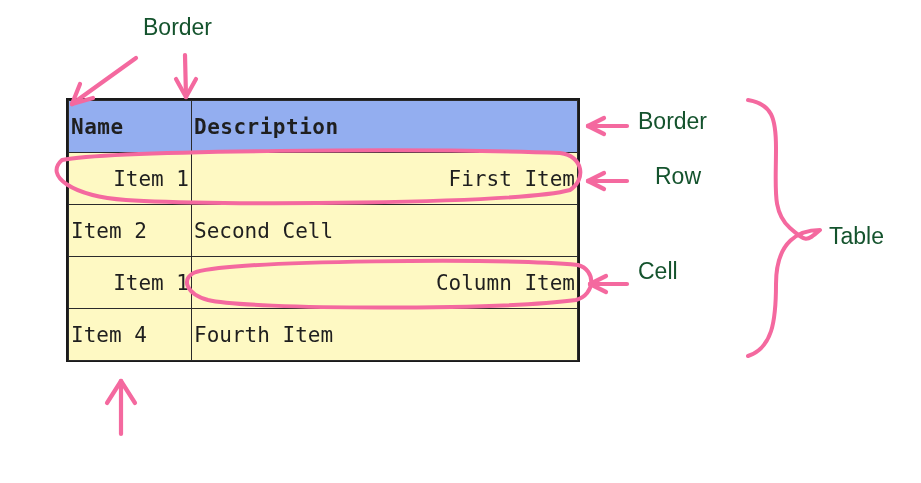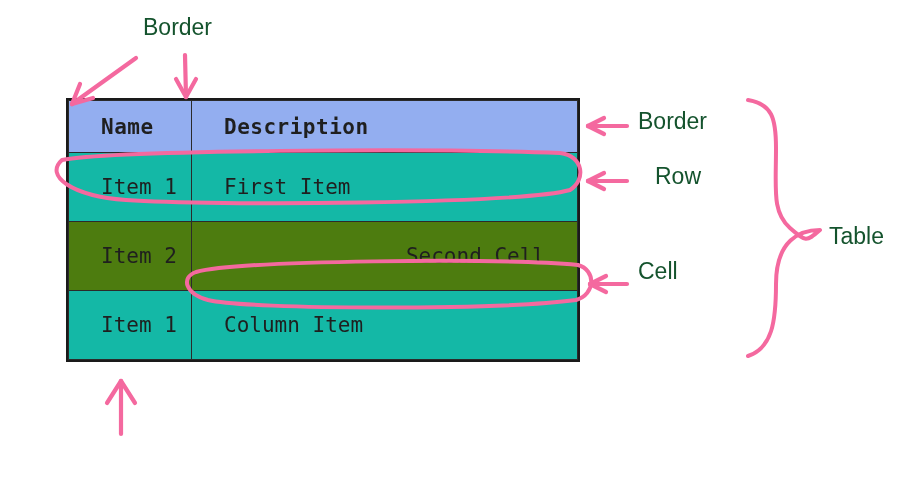--- a/index.html
+++ b/index.html
@@ -30,35 +30,35 @@
     border-collapse: collapse;
     width: 100%;
     height: 100%;
     table-layout: fixed;
     font-family: "DejaVu Sans Mono", "Liberation Mono", monospace;
   }
   table.demo-table col.col-name { width: 123px; }
   table.demo-table th,
   table.demo-table td {
     border: 1px solid #2b2b2b;
-    padding: 0 32px;
+    padding: 0 2px;
     font-size: 21px;
     color: #1f1f1f;
     text-align: left;
     white-space: nowrap;
     height: 52px;
     box-sizing: border-box;
   }
   table.demo-table thead th {
     background: #93aef0;
     font-weight: bold;
     letter-spacing: 0.5px;
   }
-  table.demo-table tbody tr.row-odd td { background: #14b8a6; }
-  table.demo-table tbody tr.row-even td { background: #4d7c0f; text-align: right; }
+  table.demo-table tbody tr.row-odd td { background: #fef9c3; text-align: right; }
+  table.demo-table tbody tr.row-even td { background: #fef9c3; }
 
   
   #annotations {
     position: absolute;
     left: 0;
     top: 0;
     width: 921px;
     height: 483px;
     pointer-events: none;
   }
@@ -99,20 +99,24 @@
           <td>Item 1</td>
           <td>First Item</td>
         </tr>
         <tr class="row-even">
           <td>Item 2</td>
           <td>Second Cell</td>
         </tr>
         <tr class="row-odd">
           <td>Item 1</td>
           <td>Column Item</td>
+        </tr>
+        <tr class="row-even">
+          <td>Item 4</td>
+          <td>Fourth Item</td>
         </tr>
       </tbody>
     </table>
   </div>
 
   <svg id="annotations" viewBox="0 0 921 483">
     <g fill="none" stroke="#f4699f" stroke-width="4.2" stroke-linecap="round" stroke-linejoin="round">
 
       <g>
         <path d="M136,58 L72,104"></path>

